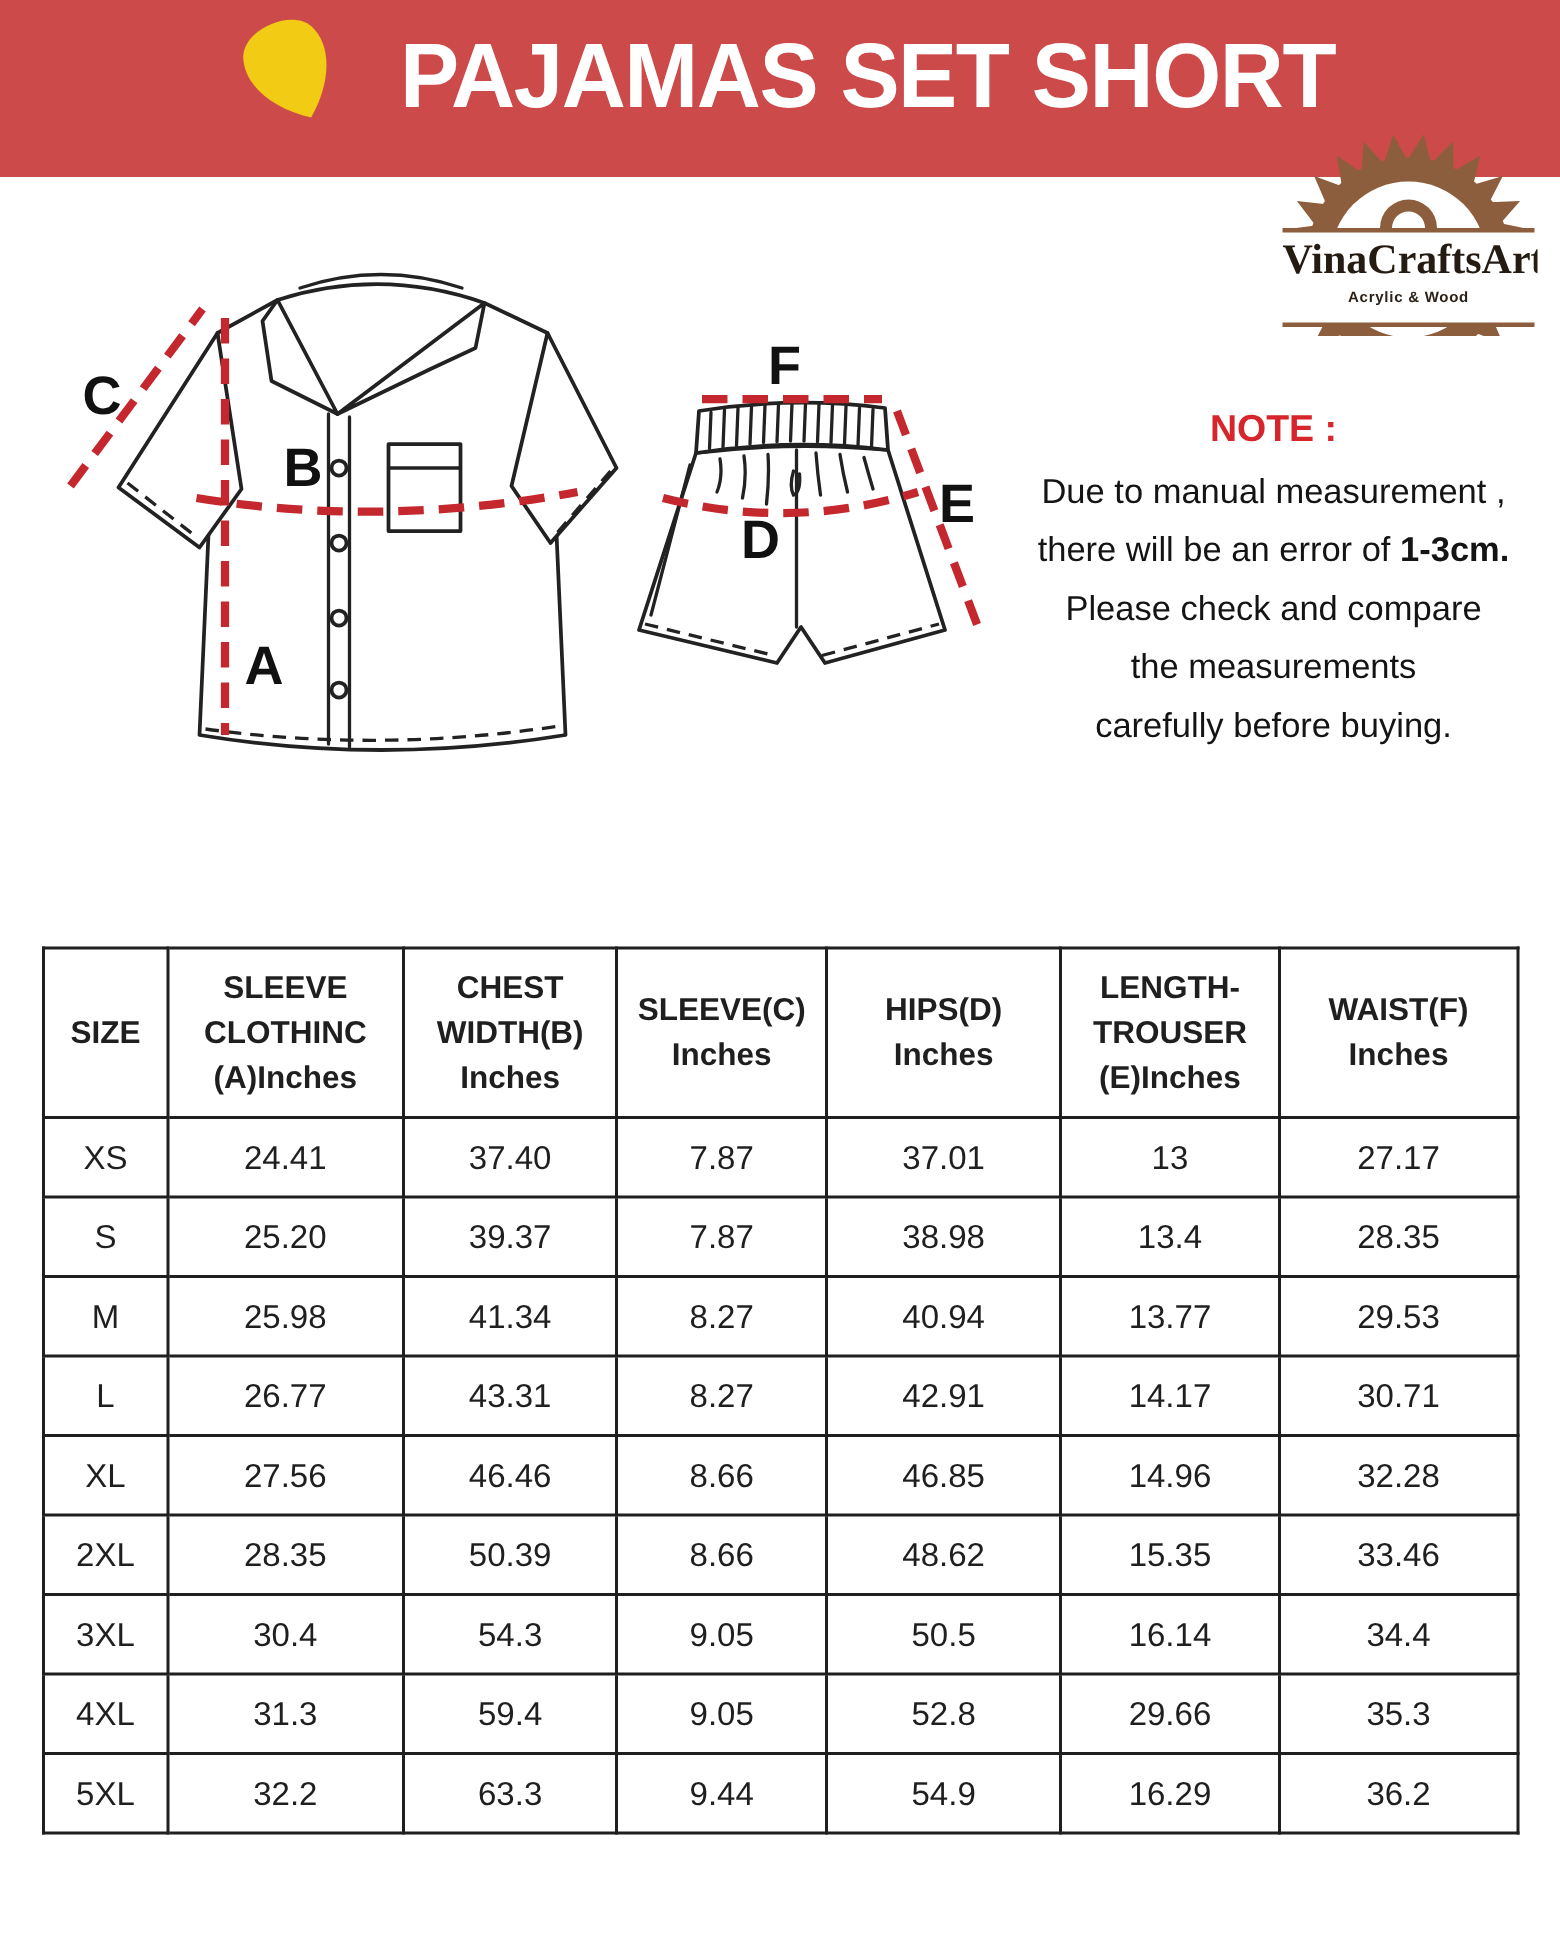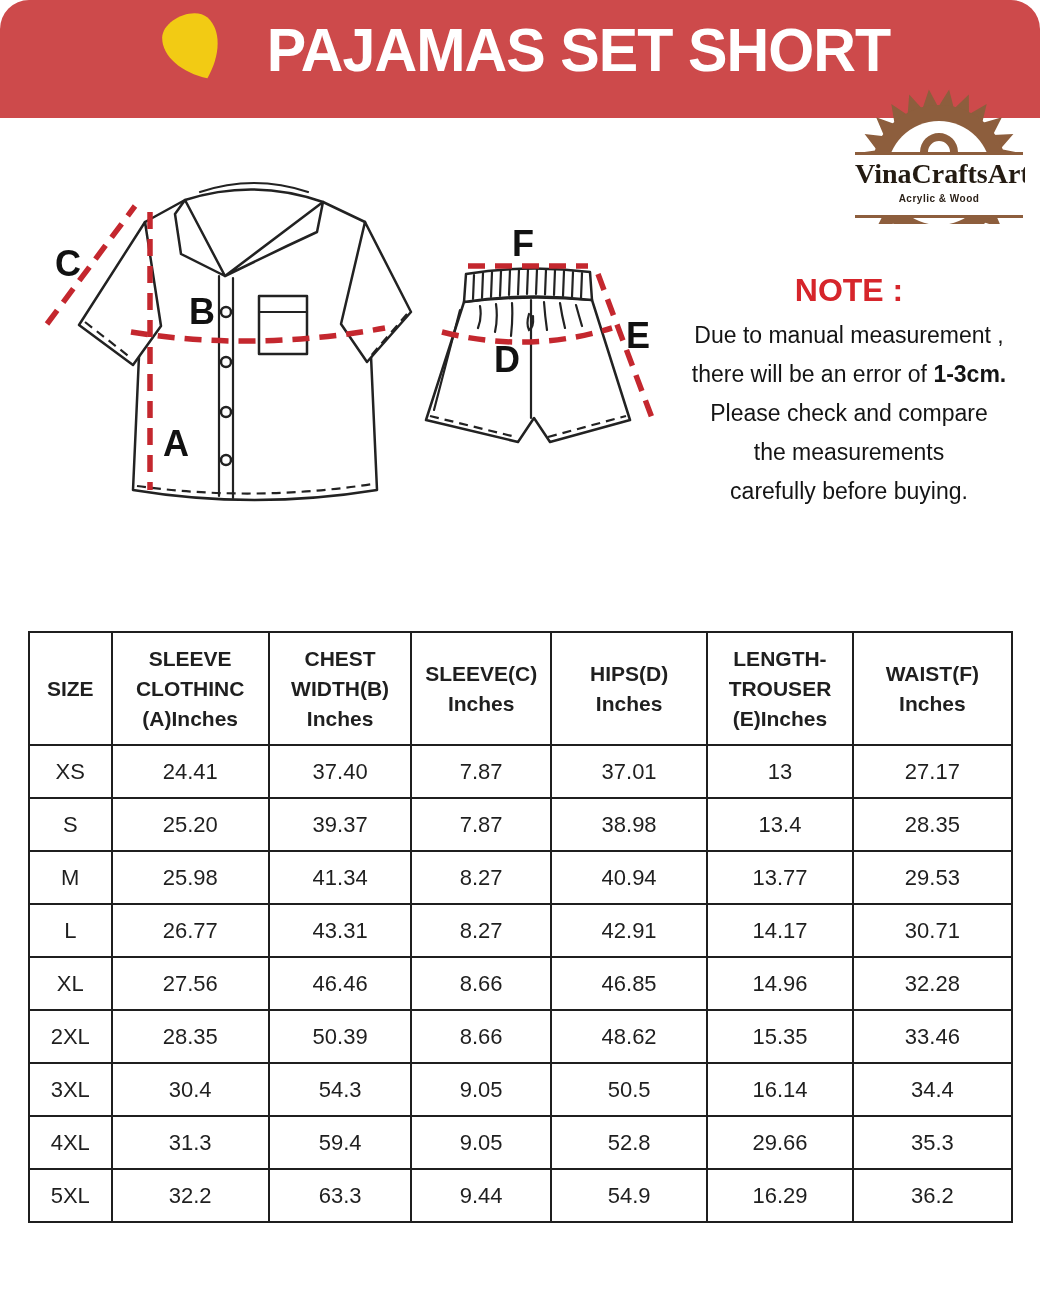--- a/index.html
+++ b/index.html
@@ -1,17 +1,17 @@
 <!DOCTYPE html>
 <html><head>
 <meta charset="utf-8">
 <style>
   html,body{margin:0;padding:0;background:#ffffff;}
   .page{position:relative;width:1040px;height:1302px;background:#ffffff;
-        font-family:"Liberation Sans",sans-serif;overflow:hidden;border-radius:29px;}
+        font-family:"Liberation Sans",sans-serif;overflow:hidden;}
 
   
   .header{position:absolute;left:0;top:0;width:1040px;height:118px;background:#cd4a4b;}
   .header-inner{display:flex;align-items:center;justify-content:center;gap:20px;height:100px;}
   .petals{width:96px;height:88px;isolation:isolate;}
   .petals path{mix-blend-mode:multiply;opacity:.92;}
   .title{color:#ffffff;font-size:61px;font-weight:bold;letter-spacing:-1px;
          transform:scaleX(.97);white-space:nowrap;}
 
   
@@ -19,21 +19,21 @@
   .blade{position:absolute;left:50%;top:0;transform:translateX(-50%);width:170px;height:170px;}
   .brand-box{position:absolute;left:2px;right:2px;top:64px;background:#ffffff;
              border-top:3px solid #8d5e3d;border-bottom:3px solid #8d5e3d;
              text-align:center;padding:2px 0 7px;}
   .brand-name{font-family:"Liberation Serif",serif;font-weight:bold;font-size:28px;
               color:#241b12;line-height:33px;letter-spacing:0;}
   .brand-tagline{font-size:10px;font-weight:bold;color:#2b2118;line-height:18px;letter-spacing:.5px;}
 
   
   .note{position:absolute;left:663px;top:272px;width:372px;text-align:center;color:#141414;}
-  .note-heading{color:#d6252b;font-size:32px;font-weight:bold;margin-bottom:7px;}
+  .note-heading{color:#d6252b;font-size:25px;font-weight:bold;margin-bottom:7px;}
   .note-line{font-size:23px;line-height:39px;}
 
   
   .shirt-fig{position:absolute;left:35px;top:160px;width:380px;height:360px;}
   .shorts-fig{position:absolute;left:398px;top:218px;width:285px;height:265px;}
   .sketch{stroke:#222222;stroke-width:2.5;fill:#ffffff;stroke-linejoin:round;stroke-linecap:round;}
   .sketch-line{stroke:#222222;stroke-width:2.2;fill:none;stroke-linecap:round;}
   .sketch-dash{stroke:#222222;stroke-width:2.2;fill:none;stroke-dasharray:9 6;}
   .redline{stroke:#c4272e;stroke-width:5.5;fill:none;stroke-dasharray:17 10;}
   .measure-letter{font-family:"Liberation Sans",sans-serif;font-weight:bold;

